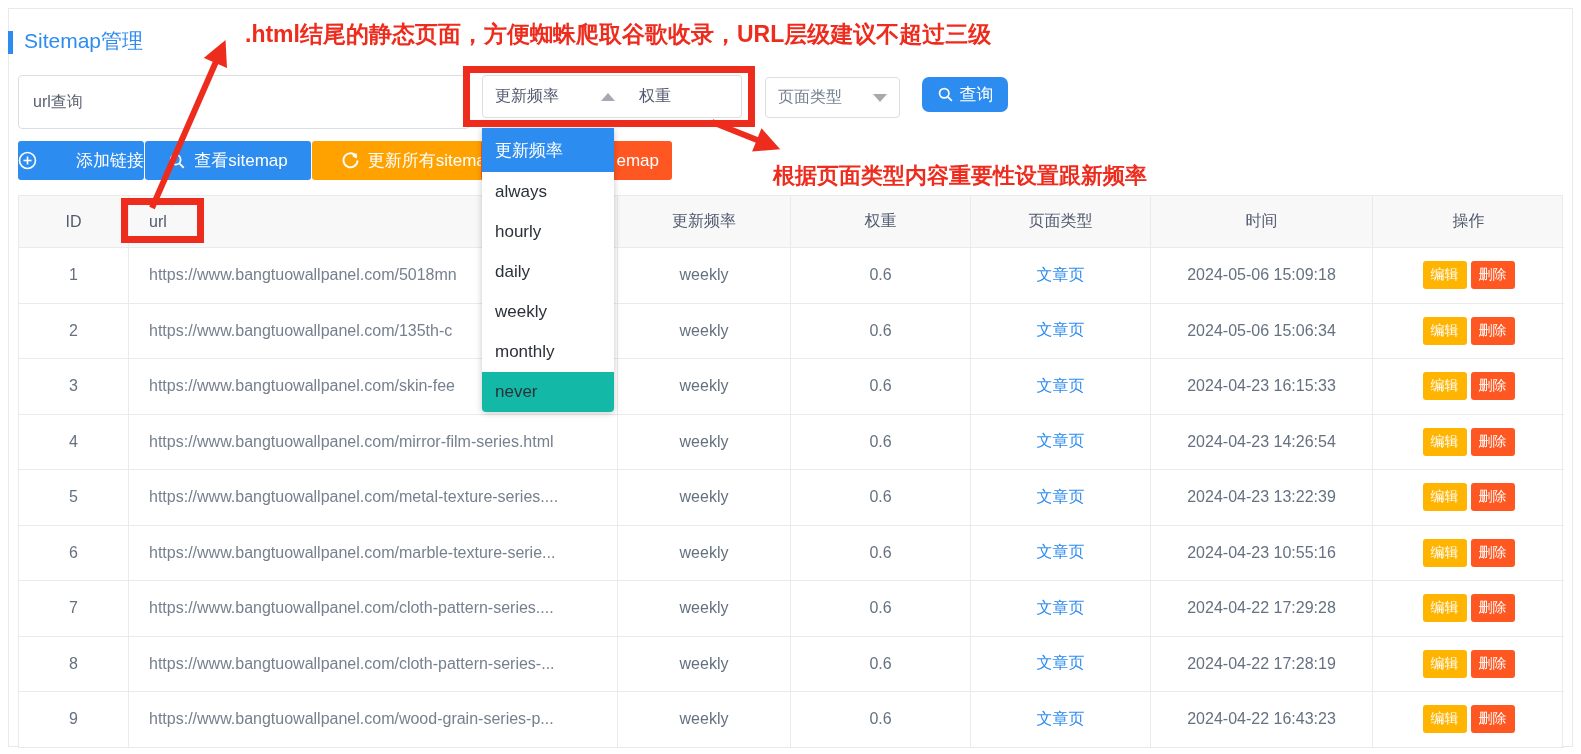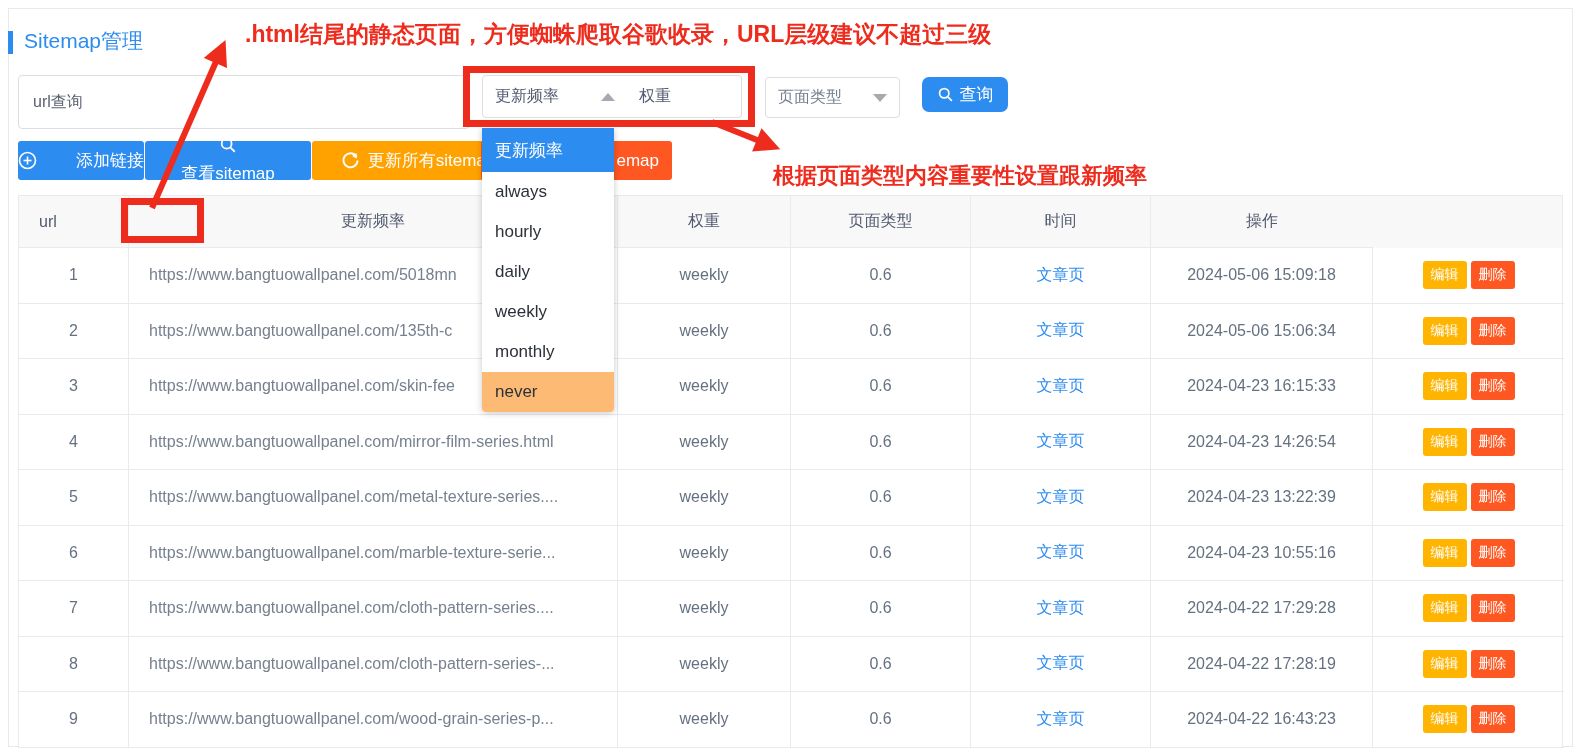--- a/index.html
+++ b/index.html
@@ -36,33 +36,33 @@
   .tri-up { width:0; height:0; border-left:7px solid transparent; border-right:7px solid transparent; border-bottom:8px solid #a5a9b0; }
   .tri-down { width:0; height:0; border-left:7px solid transparent; border-right:7px solid transparent; border-top:8px solid #a5a9b0; }
   .btn-search { position:absolute; left:922px; top:77px; width:86px; height:35px; background:var(--accent);
     color:#fff; border:none; border-radius:7px; font-size:17px; display:flex; align-items:center;
     justify-content:center; gap:6px; cursor:pointer; font-family:inherit; }
 
   
   .tb-btn { position:absolute; top:141px; height:39px; border:none; border-radius:3px; color:#fff;
     font-size:17px; display:flex; align-items:center; justify-content:center; gap:8px; cursor:pointer; font-family:inherit; }
   .btn-add { left:18px; width:126px; background:var(--accent);justify-content:space-between; }
-  .btn-view { left:145px; width:166px; background:var(--accent);flex-direction:column; }
+  .btn-view { left:145px; width:166px; background:var(--accent); }
   .btn-update-all { left:312px; width:201px; background:var(--amber);padding-left:11px; }
   .btn-hidden { left:481px; width:191px; background:var(--danger_orange); justify-content:flex-end;
     padding-right:13px; z-index:5; }
   .icn { display:inline-flex; }
 
   
   .dropdown { position:absolute; left:482px; top:128px; width:132px; z-index:20; background:#fff;
     border-radius:0 0 4px 4px; box-shadow:0 1px 7px rgba(0,0,0,.22); overflow:hidden; }
   .dd-item { height:40px; display:flex; align-items:center; padding:0 13px; font-size:17px;
     color:#2c3138; cursor:pointer; background:#fff; }
   .dd-item.selected { height:44px; background:var(--accent); color:#fff; }
-  .dd-item.hovered { background:#fdba74;text-align:right; }
+  .dd-item.hovered { background:#14b8a6;text-align:right; }
 
   
   .table { position:absolute; left:18px; top:195px; width:1545px; border-left:1px solid var(--border);
     border-right:1px solid var(--border); border-top:1px solid var(--border); }
   .trow { display:grid; grid-template-columns:110px 489px 173px 180px 180px 222px 191px; }
   .thead { background:var(--header_bg); height:52px; }
   .tbody-row { background:#fff; height:55.5px; }
   .tcell { display:flex; align-items:center; justify-content:center; font-size:16px; color:#657180;
     border-right:1px solid var(--border); border-bottom:1px solid var(--border); overflow:hidden; white-space:nowrap; }
   .tcell:last-child { border-right:none; }
@@ -135,20 +135,21 @@
         </svg>
     </span>
     <span>更新所有sitemap</span>
   </button>
   <button class="tb-btn btn-hidden">
     <span>emap</span>
   </button>
 
   <div class="table">
     <div class="trow thead">
+      <div class="tcell">ID</div>
       <div class="tcell cell-url">url</div>
       <div class="tcell">更新频率</div>
       <div class="tcell">权重</div>
       <div class="tcell">页面类型</div>
       <div class="tcell">时间</div>
       <div class="tcell">操作</div>
     </div>
     <div id="tbody">
     <div class="trow tbody-row">
       <div class="tcell">1</div>

